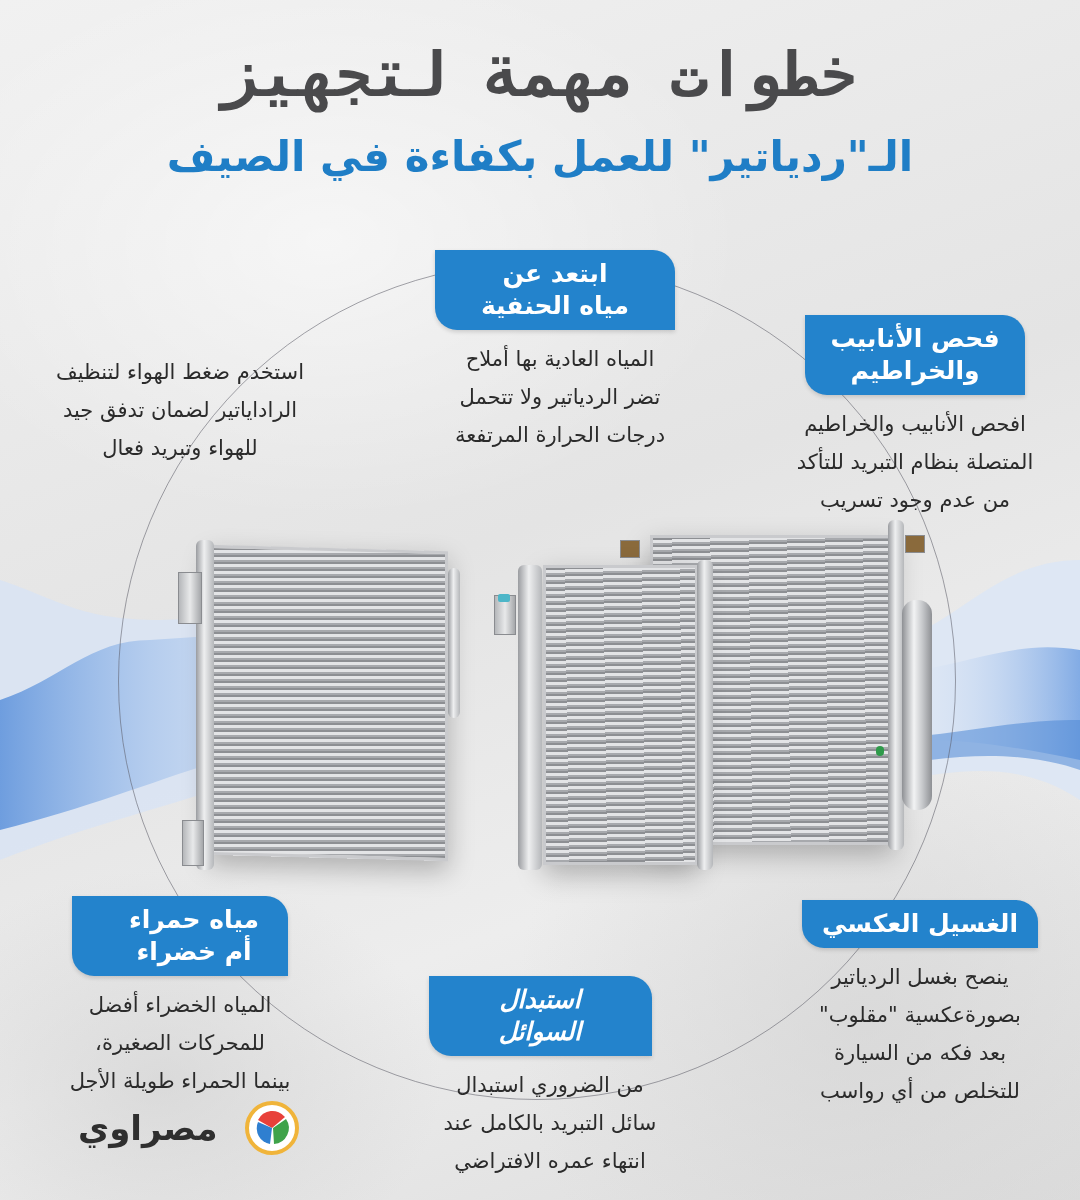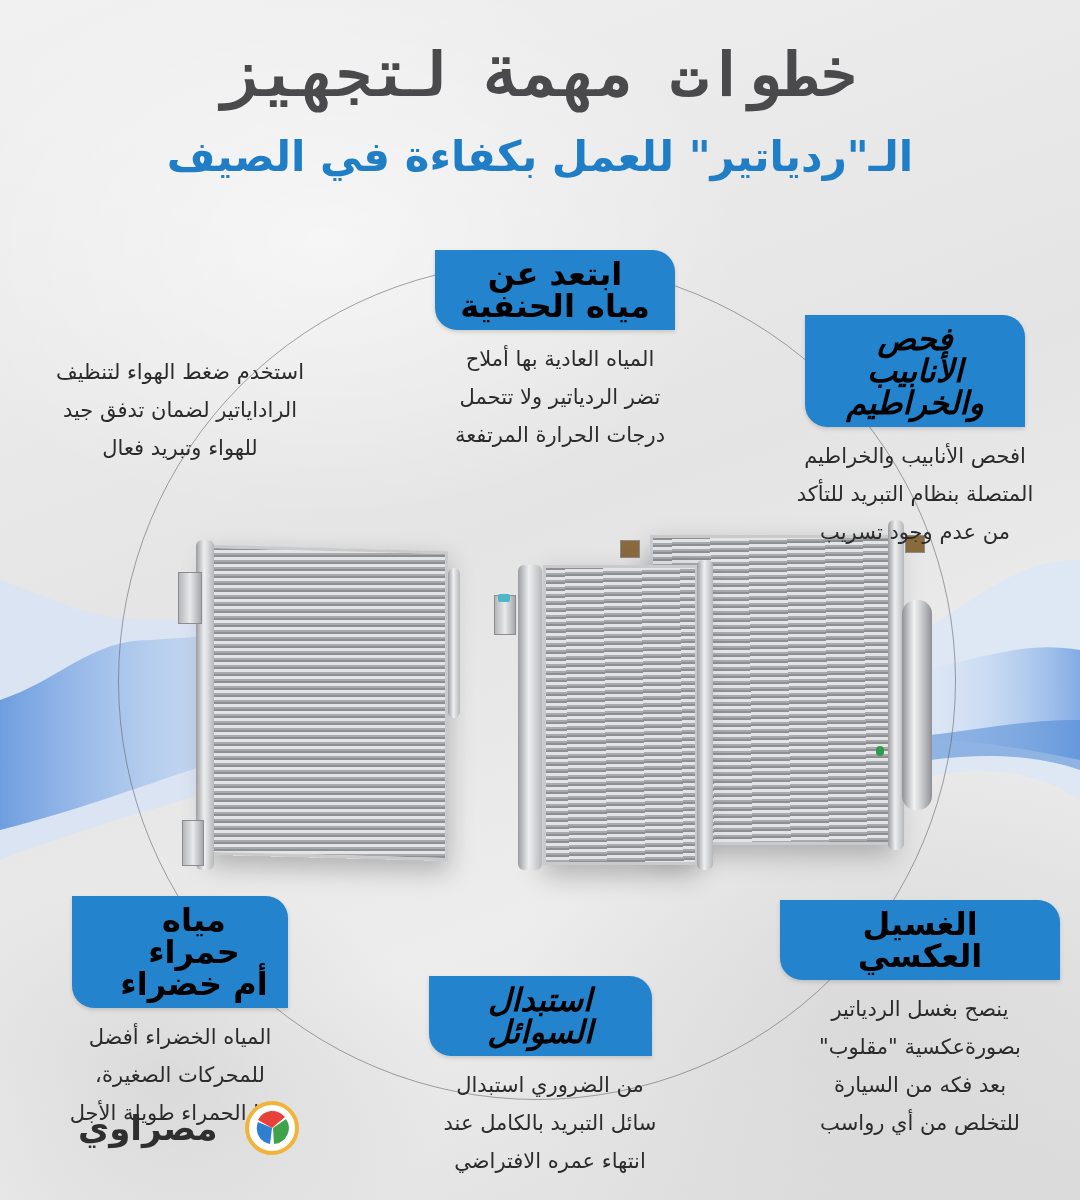--- a/index.html
+++ b/index.html
@@ -40,23 +40,23 @@
       text-align: center;
       font-family: "DejaVu Sans", sans-serif;
       font-weight: bold;
       font-size: 42px;
       color: #1f7ec6;
     }
     .card { position: absolute; text-align: center; }
     .label {
       display: inline-block;
       background: #2383cc;
-      color: #000000;
-      font-weight: bold;
-      font-size: 32px;
+      color: #ffffff;
+      font-weight: bold;
+      font-size: 25px;
       line-height: 32px;
       padding: 8px 20px;
       border-radius: 0 22px 0 22px;
       box-shadow: 0 2px 4px rgba(0,0,0,0.15);
       white-space: pre-line;
     }
     .desc {
       margin-top: 10px;
       color: #2b2b2b;
       font-size: 21px;
@@ -158,21 +158,21 @@
 درجات الحرارة المرتفعة</div>
 </div>
 
 <div class="card" style="left:20px; top:343px; width:320px;">
   <div class="desc">استخدم ضغط الهواء لتنظيف
 الراداياتير لضمان تدفق جيد
 للهواء وتبريد فعال</div>
 </div>
 
 <div class="card" style="left:770px; top:315px; width:290px;">
-  <div class="label" style="width:220px;font-style:italic;">فحص الأنابيب
+  <div class="label" style="width:220px;">فحص الأنابيب
 والخراطيم</div>
   <div class="desc">افحص الأنابيب والخراطيم
 المتصلة بنظام التبريد للتأكد
 من عدم وجود تسريب</div>
 </div>
 
 <div class="card" style="left:40px; top:896px; width:280px;">
   <div class="label" style="width:216px;padding-left:48px;">مياه حمراء
 أم خضراء</div>
   <div class="desc">المياه الخضراء أفضل

